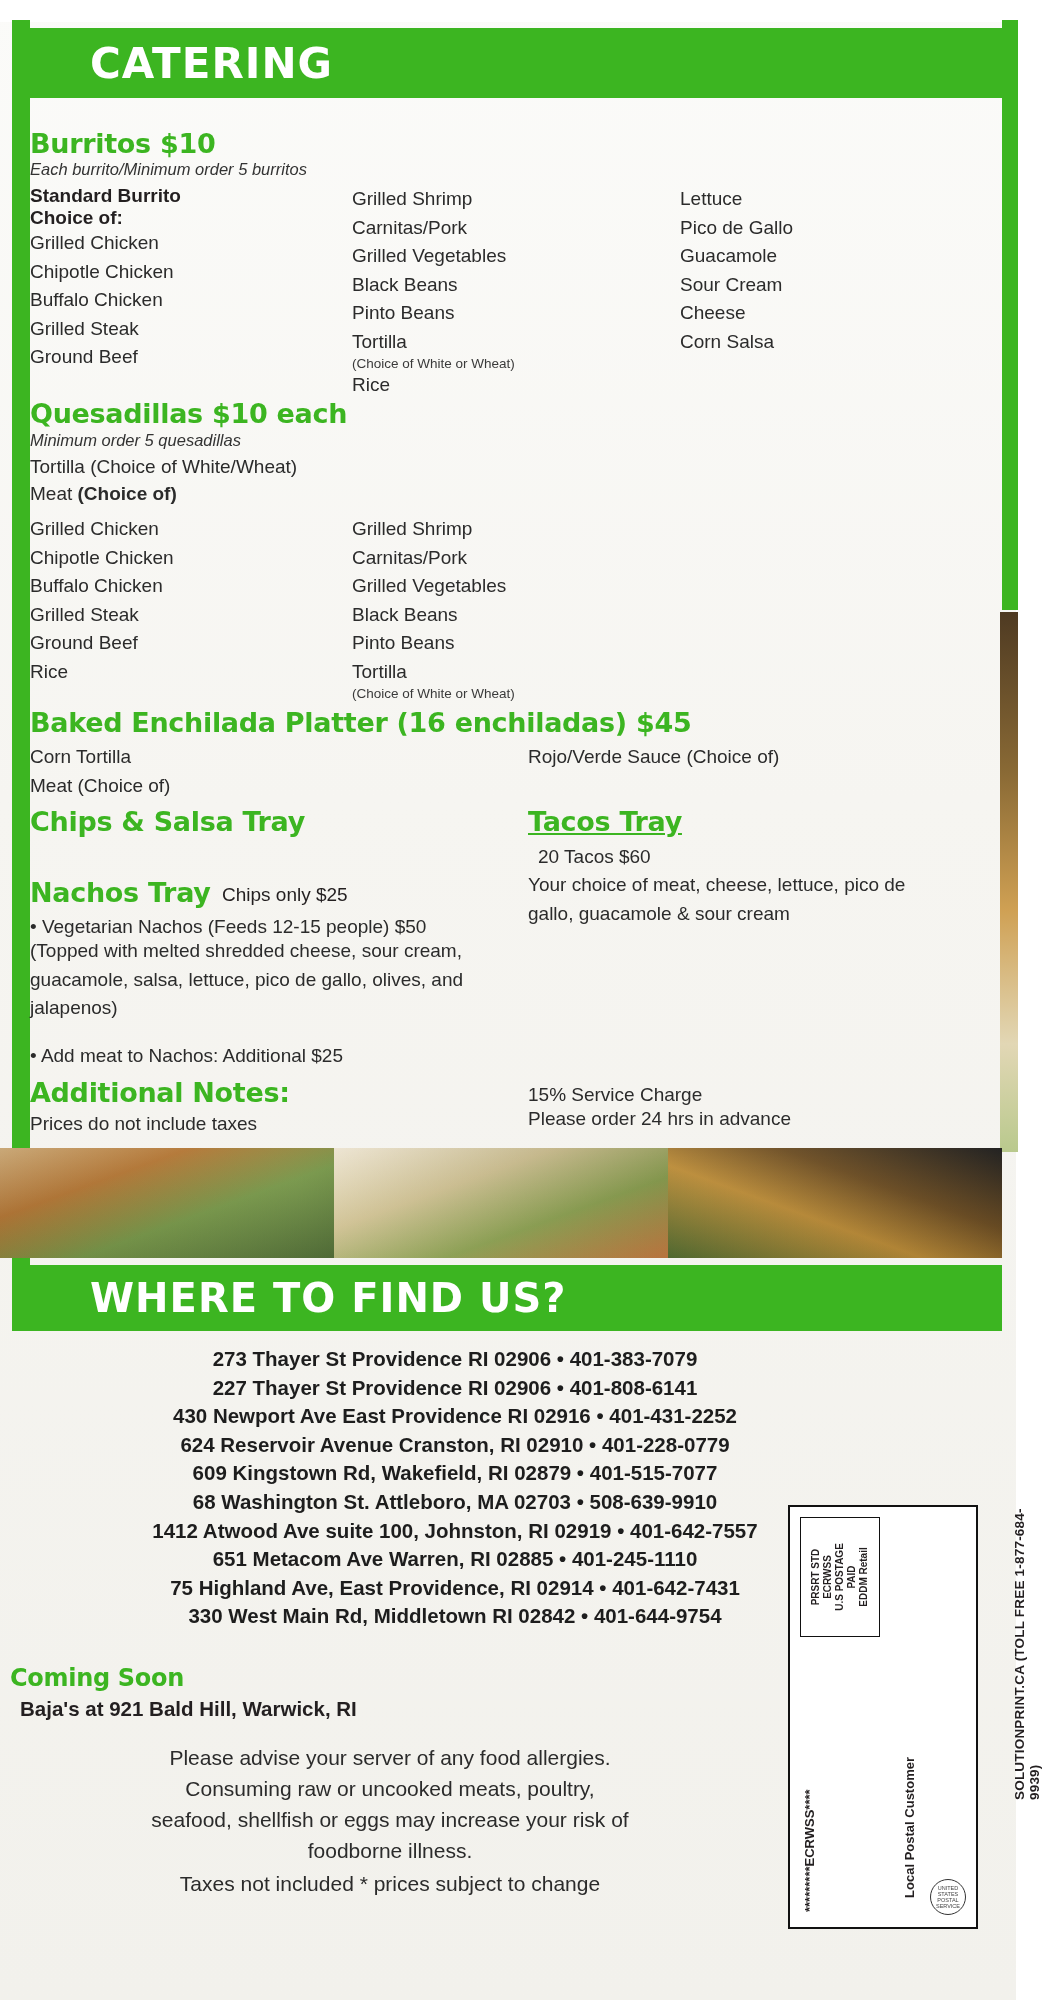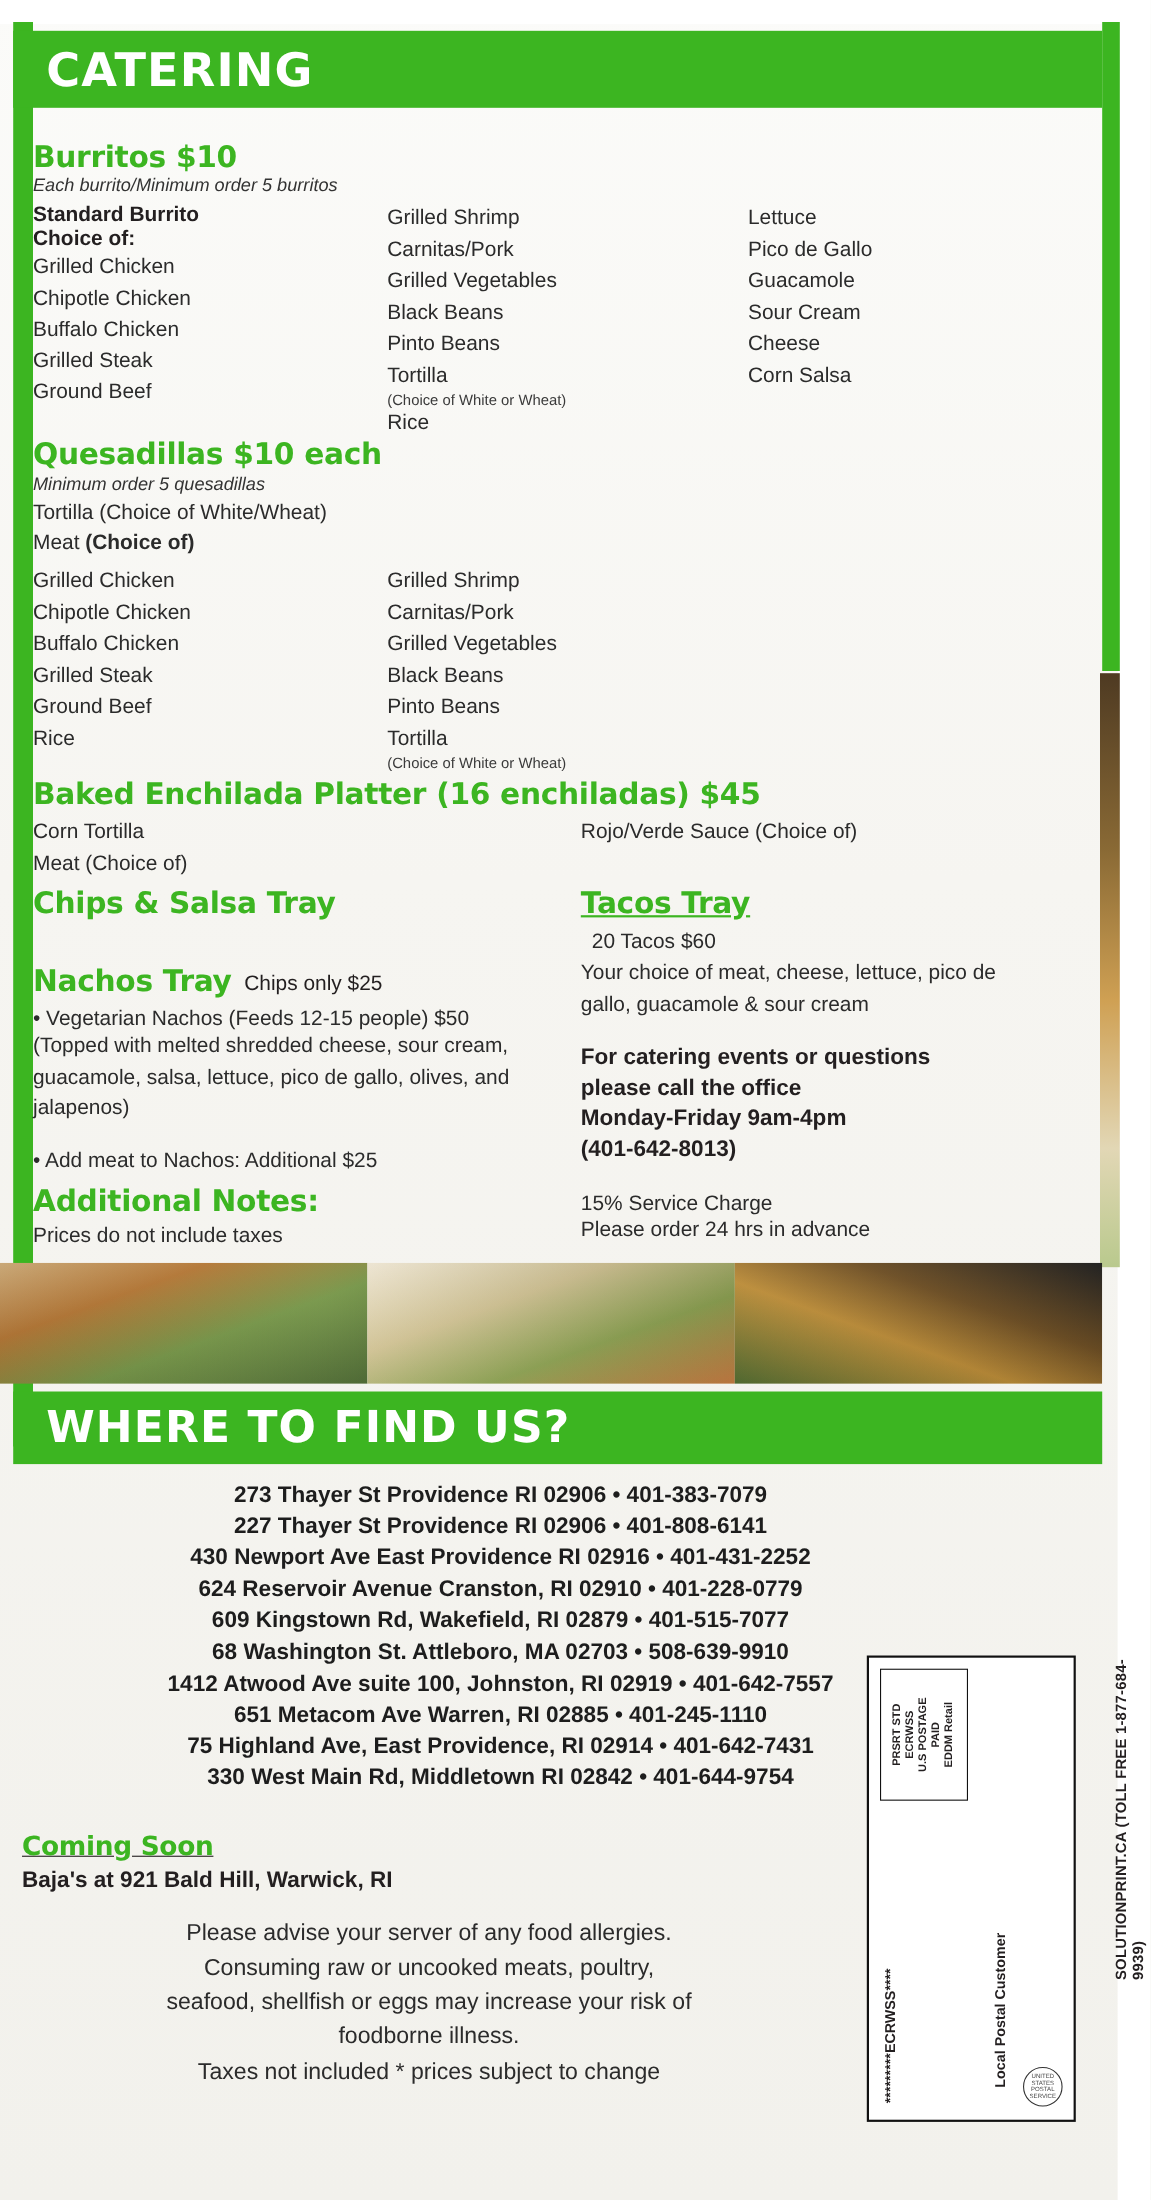--- a/index.html
+++ b/index.html
@@ -62,20 +62,21 @@
     left: 12px; top: 28px;
     width: 990px; height: 70px;
   }
   .band-title {
     font-family: "DejaVu Sans", sans-serif;
     font-weight: bold;
     letter-spacing: 1px;
     font-size: 42px;
     padding-left: 30px;
     text-transform: uppercase;
+    margin-left: 48px;
   }
   #find-band {
     left: 12px; top: 1265px;
     width: 990px; height: 66px;
   }
   #find-band .band-title { font-size: 40px; }
 
   
   .sec-head {
     color: #3cb521;
@@ -183,21 +184,21 @@
     left: 20px; top: 1345px;
     width: 870px;
   }
   .loc-line {
     font-weight: bold;
     font-size: 20.5px;
     line-height: 28.6px;
     color: #1d1d1d;
     text-align: center;
   }
-  #coming-soon-head { position: absolute; left: 20px; top: 1664px; text-decoration: underline; }
+  #coming-soon-head { position: absolute; left: 10px; top: 1664px; }
   #coming-soon-head .sec-head { font-size: 24px; }
   #coming-soon-line { position: absolute; left: 20px; top: 1697px; font-weight: bold; font-size: 20.5px;}
 
   
   #disclaimer {
     position: absolute;
     left: 40px; top: 1742px;
     width: 700px;
     text-align: center;
     font-size: 21px;
@@ -380,26 +381,20 @@
   <div class="col sec-head" id="nachos-head">Nachos Tray</div>
   <div class="col" id="nachos-inline">Chips only $25</div>
   <div class="col item" id="nachos-l1">• Vegetarian Nachos (Feeds 12-15 people) $50</div>
   <div class="col item" id="nachos-l2">(Topped with melted shredded cheese, sour cream, guacamole, salsa, lettuce, pico de gallo, olives, and jalapenos)</div>
   <div class="col item" id="nachos-add">• Add meat to Nachos: Additional $25</div>
 
   <div class="col sec-head" id="tacos-head">Tacos Tray</div>
   <div class="col item" id="tacos-l1">20 Tacos $60</div>
   <div class="col item" id="tacos-l2">Your choice of meat, cheese, lettuce, pico de gallo, guacamole  &amp; sour cream</div>
 
-  <div class="col" id="catering-call">
-    <div class="call-line">For catering events or questions</div>
-    <div class="call-line">please call the office</div>
-    <div class="call-line">Monday-Friday 9am-4pm</div>
-    <div class="call-line">(401-642-8013)</div>
-  </div>
 
   <div class="col sec-head" id="notes-head">Additional Notes:</div>
   <div class="col item" id="notes-sub">Prices do not include taxes</div>
   <div class="col item" id="notes-r1">15% Service Charge</div>
   <div class="col item" id="notes-r2">Please order 24 hrs in advance</div>
 
   <div id="photo-strip">
     <div class="photo p1"></div>
     <div class="photo p2"></div>
     <div class="photo p3"></div>

